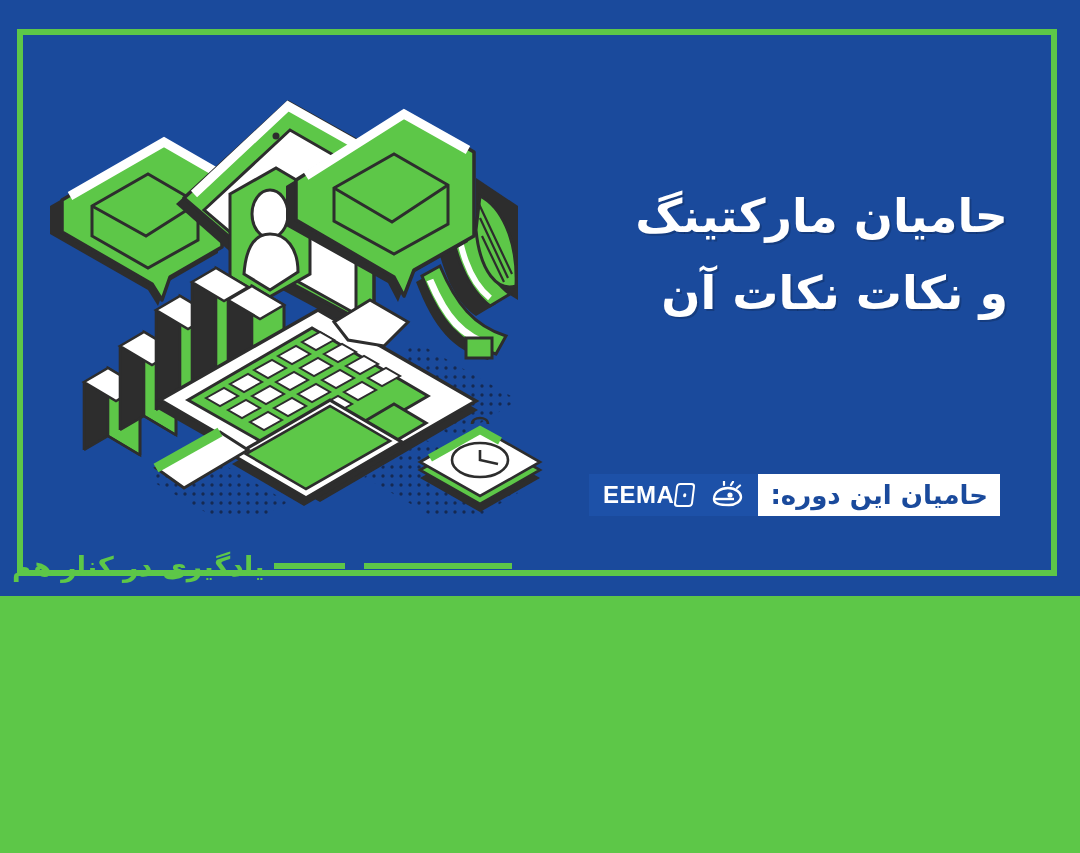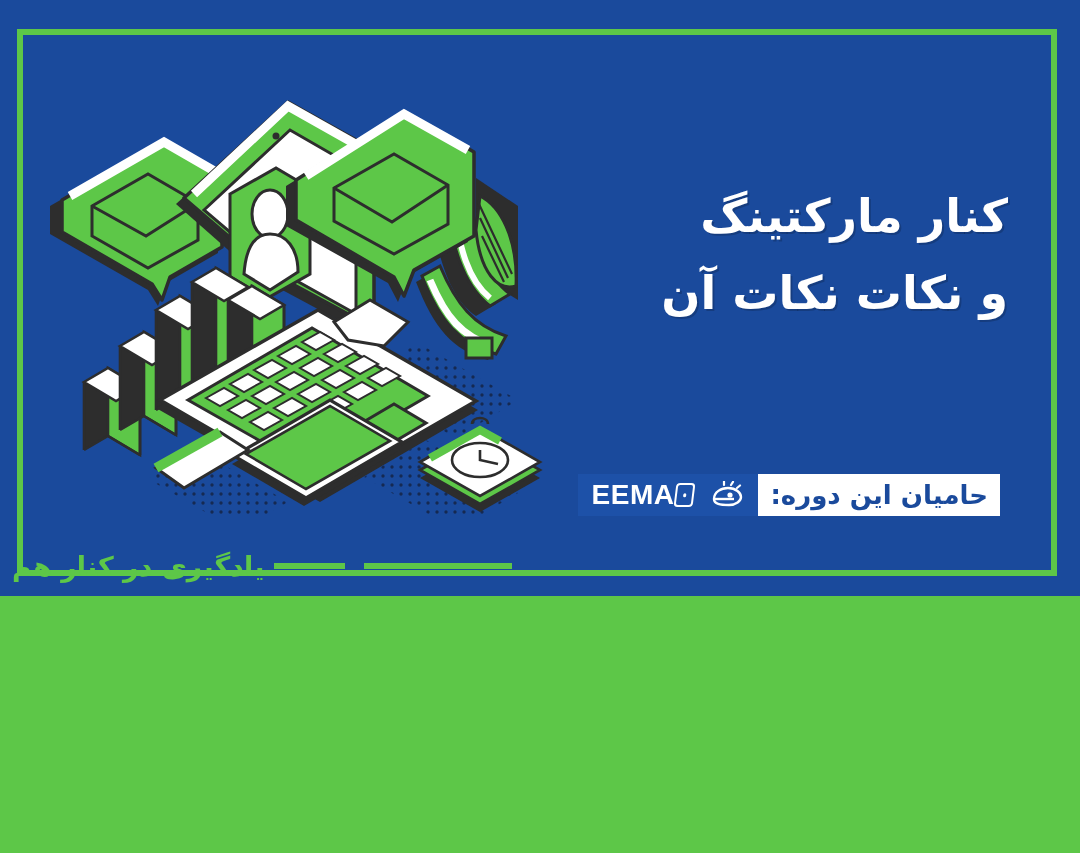--- a/index.html
+++ b/index.html
@@ -59,21 +59,21 @@
   .deema-d{
     width:19px;height:24px;border:2.6px solid #fff;border-radius:4px;
     position:relative;transform:skewX(-7deg);box-sizing:border-box;
   }
   .deema-d::after{
     content:"";position:absolute;left:50%;top:52%;
     width:3.5px;height:3.5px;border-radius:50%;background:#fff;
     transform:translate(-50%,-50%);
   }
   .deema-word{
-    color:#fff;font-weight:bold;font-size:28px;
+    color:#fff;font-weight:bold;font-size:24px;
     letter-spacing:.5px;font-family:"Liberation Sans",sans-serif;
     direction:ltr;
   }
   .eye-mark{position:relative;width:34px;height:28px;}
   
   .tagline-wrap{
     position:absolute;left:12px;top:543px;width:500px;height:46px;
     display:flex;align-items:center;flex-direction:row-reverse;gap:10px;
     direction:rtl;
   }
@@ -244,21 +244,21 @@
           <path d="M372 384 L432 350 L492 384 L432 418 Z" fill="#ffffff" stroke="#2d2d2d" stroke-width="2.6"></path>
           <path d="M382 380 L432 352 L452 363" stroke="#5dc748" stroke-width="8" fill="none"></path>
           <ellipse cx="432" cy="382" rx="28" ry="17" fill="none" stroke="#2d2d2d" stroke-width="2.6"></ellipse>
           <path d="M432 372 L432 382 L450 386" stroke="#2d2d2d" stroke-width="2.6" fill="none"></path>
           <path d="M424 346 C424 338 440 338 440 346" fill="none" stroke="#2d2d2d" stroke-width="2.6"></path>
         </g>
       </svg>
     </div>
 
     <div class="title-block">
-      <div class="title-line">کنار مارکتینگ</div>
+      <div class="title-line">حامیان مارکتینگ</div>
       <div class="title-line">و نکات نکات آن</div>
     </div>
 
     <div class="sponsor-badge">
       <div class="sponsor-label">حامیان این دوره:</div>
       <div class="sponsor-logos">
         <span class="eye-mark">
           <svg viewBox="0 0 34 28" xmlns="http://www.w3.org/2000/svg">
             <path d="M4 18 C4 11 11 7 18 7 C26 7 31 12 31 16 C31 20 26 24 19 24 C10 24 4 23 4 18 Z" fill="none" stroke="#ffffff" stroke-width="2.4"></path>
             <path d="M4 18 L24 18" stroke="#ffffff" stroke-width="2.4"></path>

